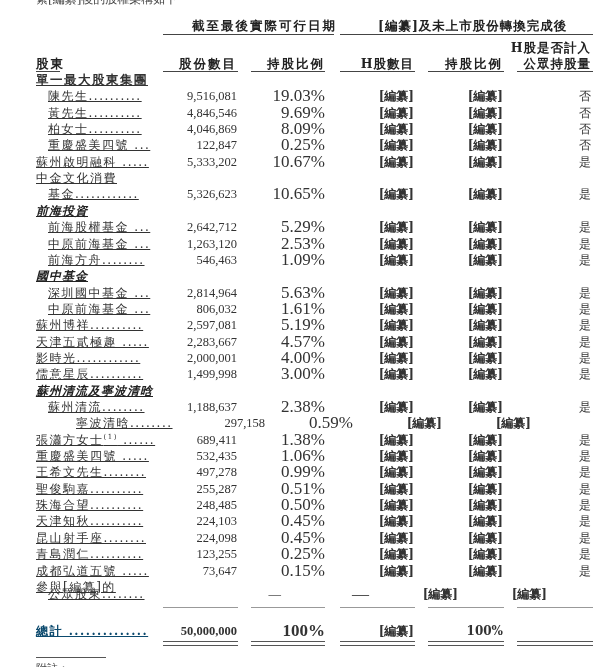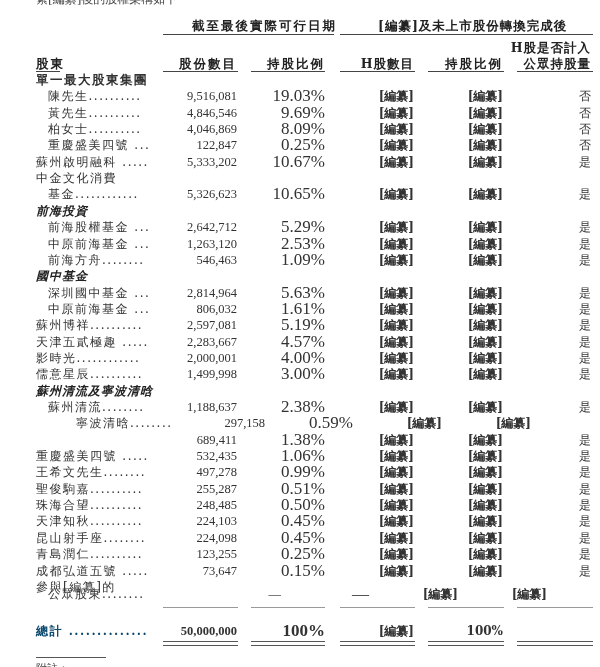--- a/index.html
+++ b/index.html
@@ -4,21 +4,21 @@
 <style>
   html, body { margin:0; padding:0; background:#ffffff; }
   body { width:600px; height:667px; overflow:hidden; position:relative;
          font-family: "DejaVu Serif", "Liberation Serif", serif; color:#333; }
   .frag { position:absolute; left:36px; top:-9px; font-size:12px; color:#444; white-space:nowrap; }
   .abs { position:absolute; white-space:nowrap; }
   .hline { position:absolute; height:0; border-top:1.3px solid #444; }
   .grp { font-weight:bold; font-size:12.5px; letter-spacing:2px; color:#222; }
   .hd { font-weight:bold; font-size:12.5px; letter-spacing:2px; color:#222; }
   .row { position:absolute; left:0; width:600px; height:14px; font-size:12px; line-height:14px; }
-  .row .name { position:absolute; left:36px; letter-spacing:1.5px; color:#333; }
+  .row .name { position:absolute; left:36px; letter-spacing:1.5px; color:#333;text-decoration:underline; }
   .row .name.indent { left:48px; }
   .row .name.bi { font-weight:bold; font-style:italic; letter-spacing:1px; color:#222; }
   .row .name.b { font-weight:bold; color:#0c4a6e; }
   .row .num { position:absolute; right:363px; text-align:right; color:#333; font-family:"Liberation Serif", serif; font-size:12.5px; }
   .row .pct { position:absolute; right:275px; text-align:right; color:#333; font-family:"Liberation Serif", serif; font-size:17px; }
   .row .h { position:absolute; right:186px; text-align:right; font-weight:bold; color:#333; }
   .row .hp { position:absolute; right:97px; text-align:right; font-weight:bold; color:#333; }
   .row .yn { position:absolute; right:9px; text-align:right; color:#333; }
   .dbl { position:absolute; height:3px; border-top:1.3px solid #555; border-bottom:1.3px solid #555; }
   .sgl { position:absolute; border-top:1.5px solid #999; }
@@ -199,20 +199,21 @@
     </div>
     <div class="row" style="top: 416.35px; margin-left: 28px;">
       <span class="name indent">寧波清晗........</span>
       <span class="num">297,158</span>
       <span class="pct">0.59%</span>
       <span class="h">[編纂]</span>
       <span class="hp">[編纂]</span>
       <span class="yn">是</span>
     </div>
     <div class="row" style="top: 432.7px;">
+      <span class="name"><span>張瀟方女士</span><sup>(1)</sup><span> ......</span></span>
       <span class="num">689,411</span>
       <span class="pct">1.38%</span>
       <span class="h">[編纂]</span>
       <span class="hp">[編纂]</span>
       <span class="yn">是</span>
     </div>
     <div class="row" style="top: 449.05px;">
       <span class="name">重慶盛美四號 .....</span>
       <span class="num">532,435</span>
       <span class="pct">1.06%</span>

